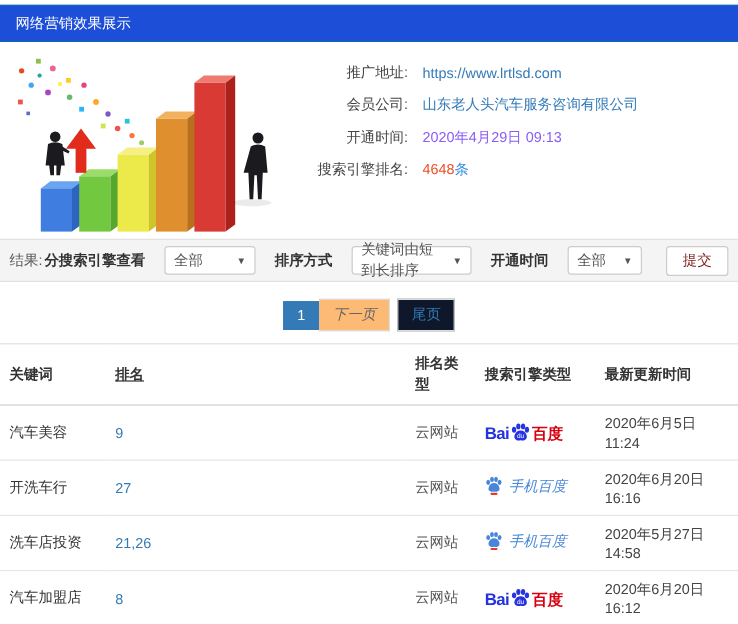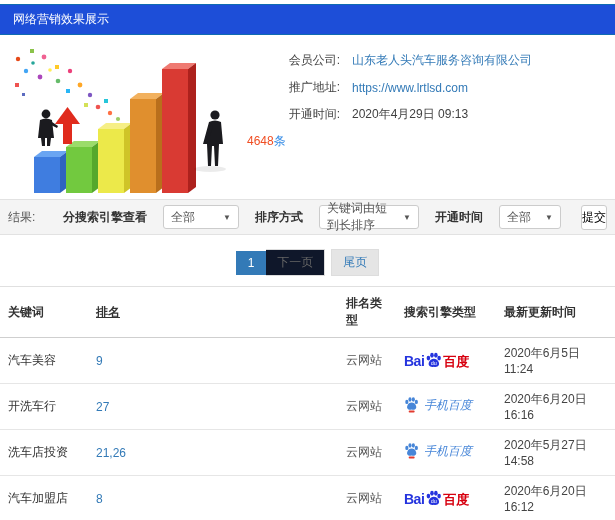--- a/index.html
+++ b/index.html
@@ -11,44 +11,44 @@
     border-bottom:1px solid #0f6cb2; color:#fff; padding:6px 13px; font-size:12px; }
 
   
   .info-section { display:flex; padding:2px 0 4px 0; height:164px; }
   .illustration { width:235px; height:158px; flex:0 0 235px; position:relative; }
   .info-fields { flex:1; padding-top:10px; }
   .info-row { display:flex; align-items:center; height:27px; }
   .info-label { width:105px; text-align:right; color:#444; flex:0 0 105px; }
   .info-value { margin-left:12px; }
   .v-link { color:#337ab7; }
-  .v-text { color:#404040; }
+  .v-text { color:#8b5cf6; }
   .v-hot  { color:#f04e23; }
   .v-unit { color:#3a8ee6; }
 
   
   .filterbar { background:#f4f4f4; border-top:1px solid #e2e2e2; border-bottom:1px solid #e2e2e2;
     display:flex; align-items:center; padding:6px 8px; height:36px; }
   .result-label { color:#555; }
   .filter-controls { margin-left:auto; display:flex; align-items:center; gap:16px; }
   .f-label { font-weight:bold; color:#333; }
   .select { background:#fff; border:1px solid #ccc; border-radius:3px; height:24px;
     display:inline-flex; align-items:center; padding:0 7px; color:#555; cursor:pointer; }
   .select .caret { margin-left:9px; font-size:8px; color:#555; }
   .sel-engine { width:76px; justify-content:space-between; }
   .sel-sort { width:100px; justify-content:space-between; }
   .sel-article { width:62px; justify-content:space-between; }
   .submit-btn { background:#fff; border:1px solid #ccc; border-radius:3px; height:25px;
-    padding:0 0; color:#000000; cursor:pointer; font-size:12px; margin-left:4px; }
+    padding:0 13px; color:#7f1d1d; cursor:pointer; font-size:12px; margin-left:4px; }
 
   
   .pagination { display:flex; justify-content:center; align-items:center; margin:14px 0 10px 0; }
-  .page-item { border:1px solid #ddd; padding:4px 11px; cursor:pointer; background:#e5e5e5; }
+  .page-item { border:1px solid #ddd; padding:4px 11px; cursor:pointer; background:#0f172a; }
   .page-current { background:#337ab7; border-color:#337ab7; color:#fff; }
-  .page-next { background:#0f172a; color:#666; border-left:none; }
+  .page-next { background:#fdba74; color:#666; border-left:none;font-style:italic; }
   .page-last { color:#337ab7; margin-left:6px; }
 
   
   table { width:100%; border-collapse:collapse; }
   thead th { text-align:left; font-weight:bold; color:#333; padding:8px 4px 8px 8px;
     border-top:1px solid #e0e0e0; border-bottom:1px solid #cfcfcf; }
   tbody td { padding:7px 4px 7px 8px; border-bottom:1px solid #e6e6e6; vertical-align:middle; }
   .col-kw { width:88px; }
   .col-rank { width:250px;text-decoration:underline; }
   .col-rt { width:58px;margin-left:16px; }
@@ -139,32 +139,33 @@
         <path d="M209 85 q6 -3 12 0 l2 22 l-4 0 l-1 22 l-3 0 l-1 -20 l-2 0 l-1 20 l-3 0 l-1 -22 l-4 0 z"></path>
         <path d="M210 86 l-2 12 l2 1 l3 -10 z"></path>
       </g>
 
       <ellipse cx="210" cy="132" rx="16" ry="3" fill="#000" opacity="0.08"></ellipse>
     </svg>
   </div>
 
   <div class="info-fields">
     <div class="info-row">
+      <span class="info-label">推广地址:</span>
+      <span class="info-value v-link">https://www.lrtlsd.com</span>
+    </div>
+    <div class="info-row">
       <span class="info-label">会员公司:</span>
       <span class="info-value v-link">山东老人头汽车服务咨询有限公司</span>
     </div>
     <div class="info-row">
-      <span class="info-label">推广地址:</span>
-      <span class="info-value v-link">https://www.lrtlsd.com</span>
-    </div>
-    <div class="info-row">
       <span class="info-label">开通时间:</span>
       <span class="info-value v-text">2020年4月29日 09:13</span>
     </div>
     <div class="info-row">
+      <span class="info-label">搜索引擎排名:</span>
       <span class="info-value"><span class="v-hot">4648</span><span class="v-unit">条</span></span>
     </div>
   </div>
 </div>
 
 <div class="filterbar">
   <span class="result-label">结果:</span>
   <div class="filter-controls">
     <span class="f-label">分搜索引擎查看</span>
     <div class="select sel-engine">

